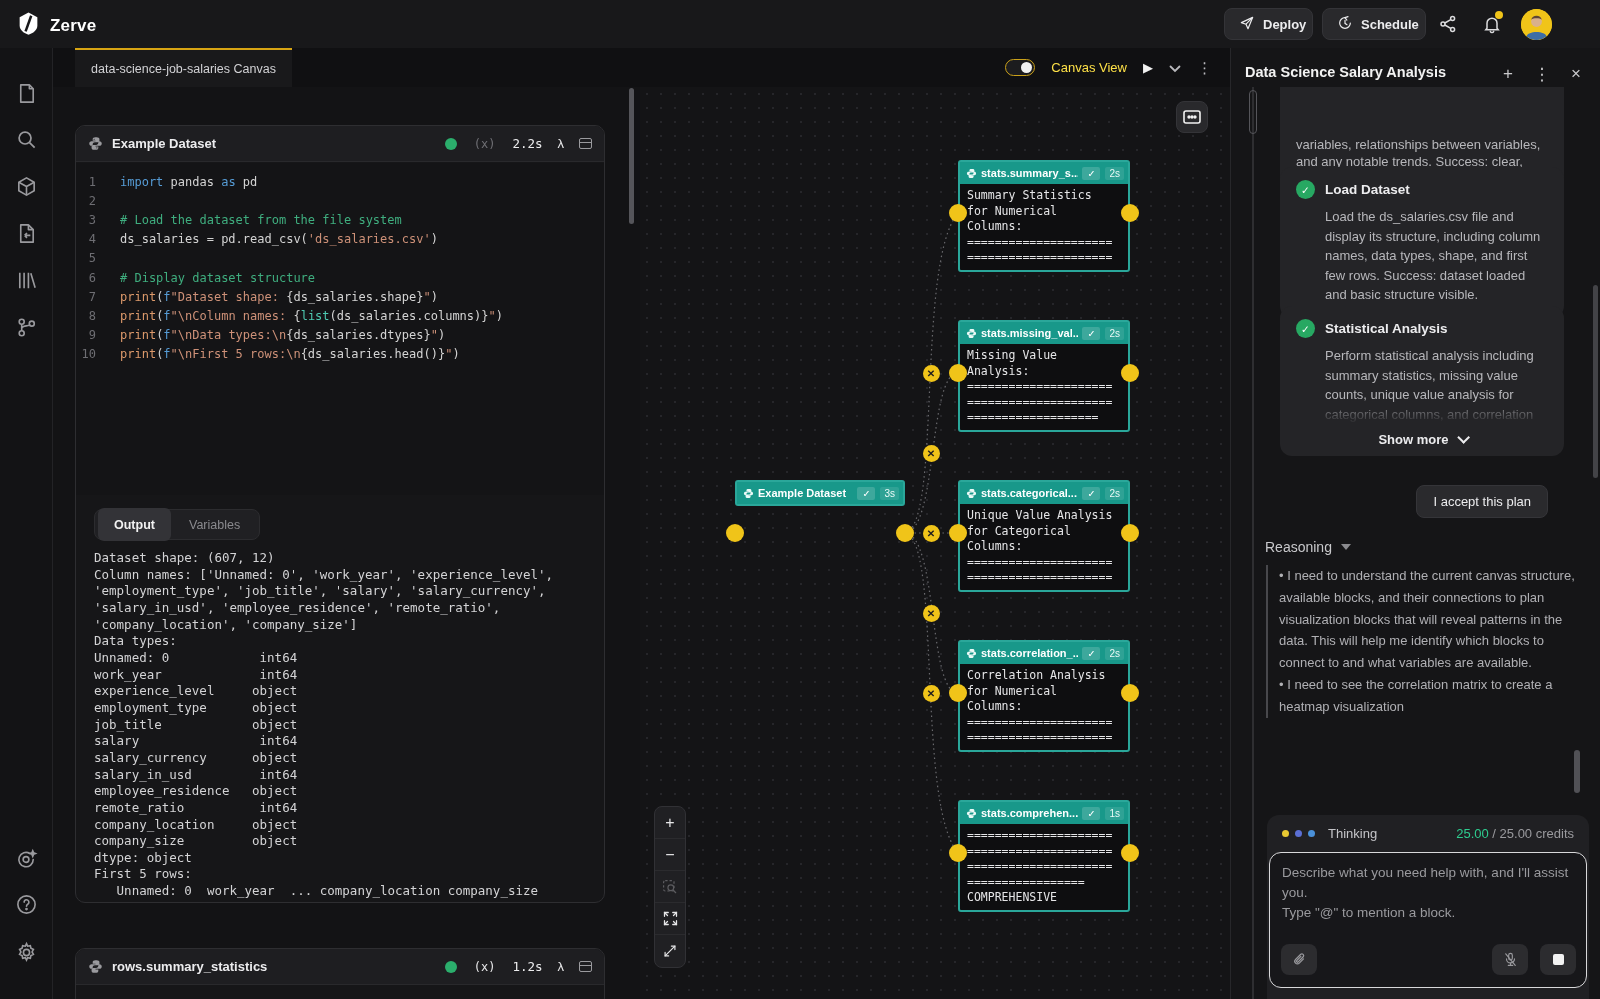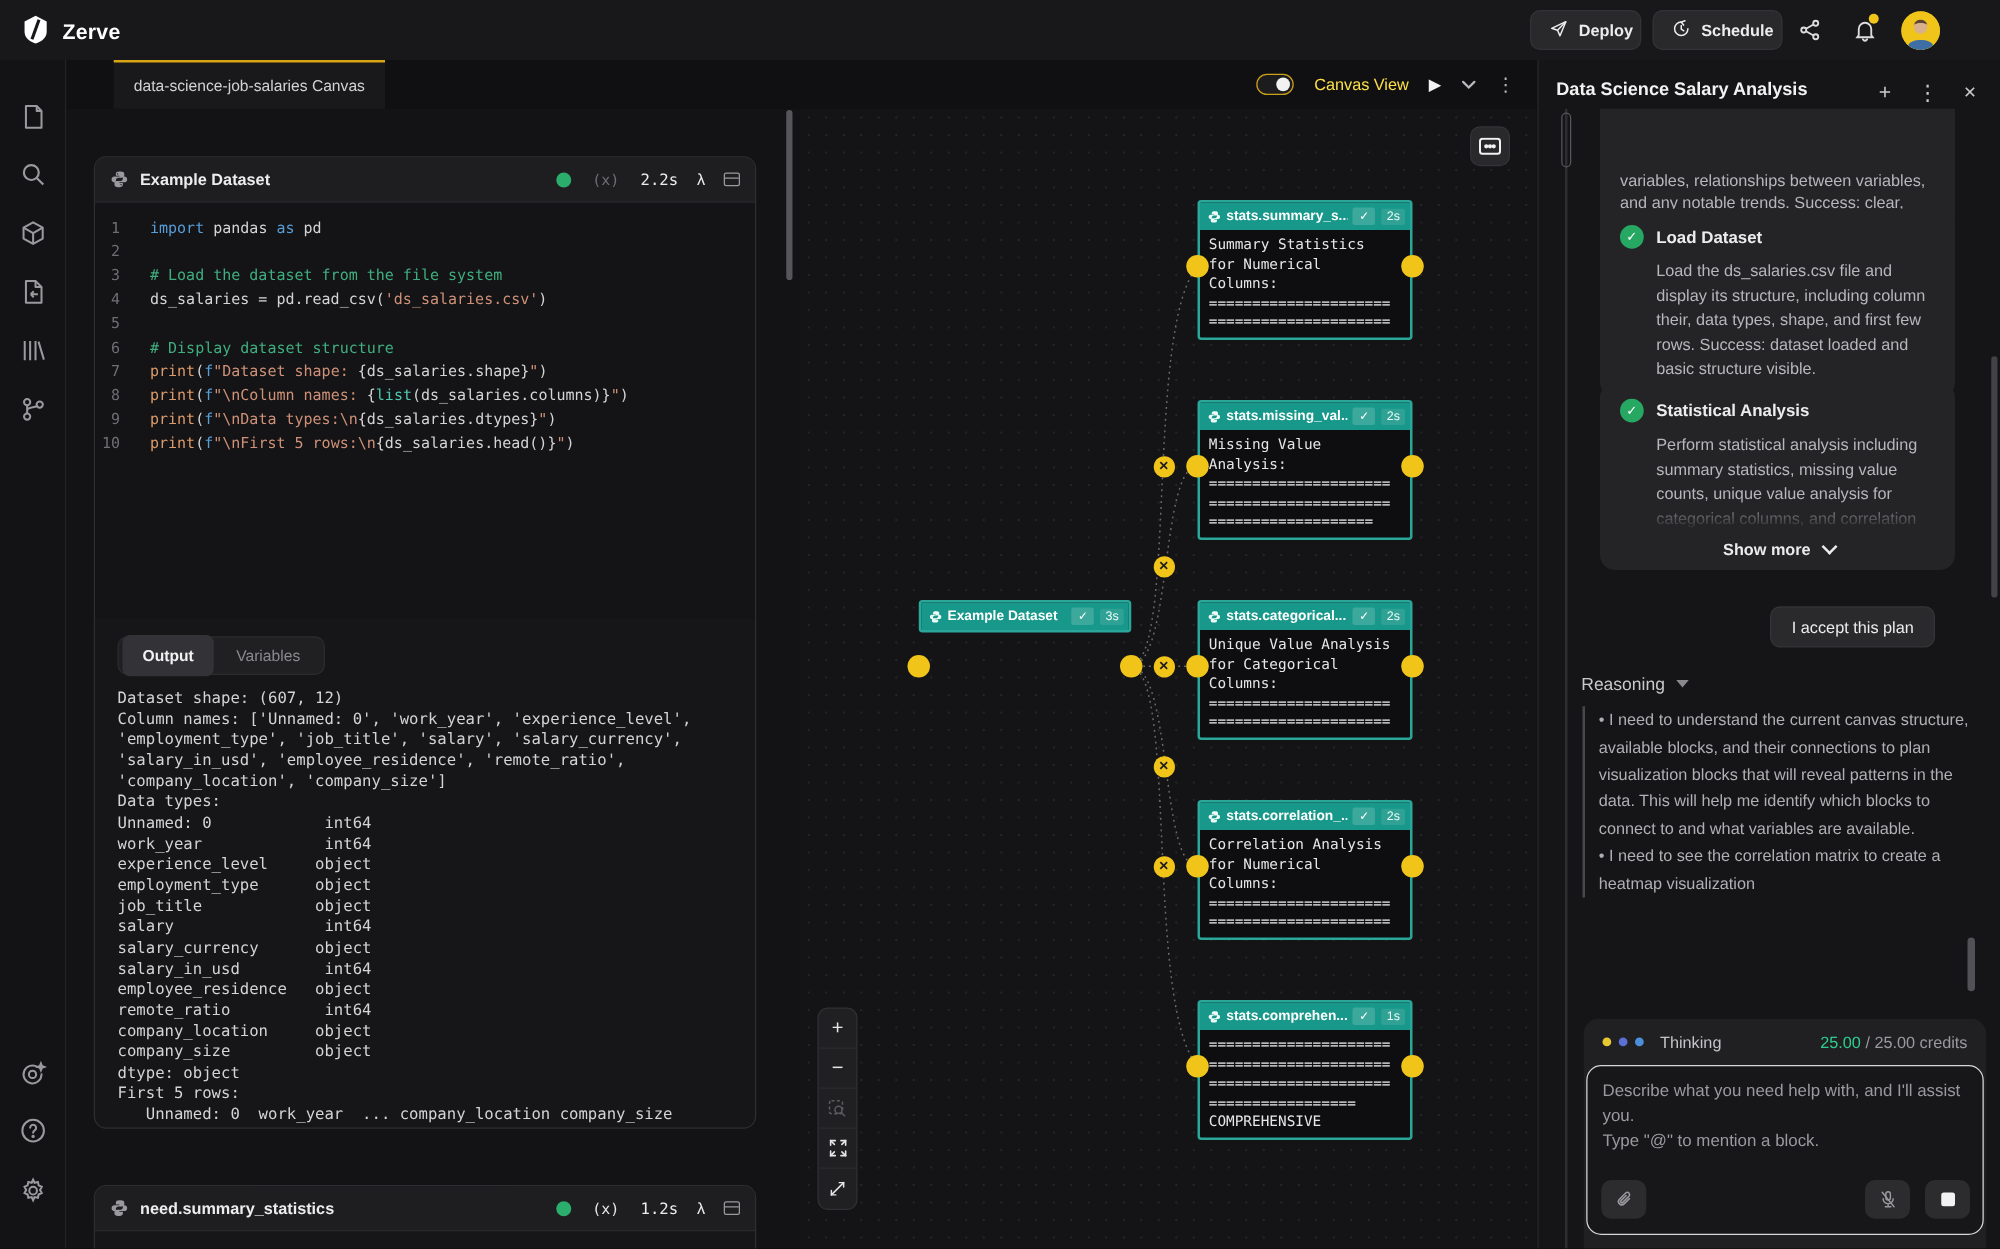--- a/index.html
+++ b/index.html
@@ -22,21 +22,21 @@
   #bell-badge { position:absolute; right:1px; top:-1px; width:8px; height:8px; border-radius:50%; background:#f0c419; }
   #avatar { position:absolute; left:1521px; top:9px; width:31px; height:31px; border-radius:50%; background:#f0c419; overflow:hidden; cursor:pointer; }
 
   
   #sidebar { position:absolute; left:0; top:48px; width:53px; height:951px; background:#131315; border-right:1px solid #232326; z-index:20; }
   .sb-icon { position:absolute; left:15px; width:23px; height:23px; color:#9a9a9e; cursor:pointer; }
   .sb-icon svg { width:23px; height:23px; }
 
   
   #tabstrip { position:absolute; left:53px; top:48px; width:1177px; height:39px; background:#101012; z-index:10; }
-  #canvas-tab { position:absolute; left:38px; top:0; width:217px; height:39px; background:#19191b; border-top:2px solid #d7a413;
+  #canvas-tab { position:absolute; left:22px; top:0; width:217px; height:39px; background:#19191b; border-top:2px solid #d7a413;
                 display:flex; align-items:center; justify-content:center; font-size:12.5px; color:#d2d2d5; cursor:pointer; }
   #view-controls { position:absolute; right:18px; top:0; height:39px; display:flex; align-items:center; gap:16px; }
   #canvas-toggle { width:30px; height:17px; border:1.5px solid #caa11a; border-radius:9px; background:#1c1c1e; position:relative; cursor:pointer; }
   #canvas-toggle .knob { position:absolute; right:2px; top:1.5px; width:11px; height:11px; border-radius:50%; background:#f2f2f2; }
   #view-label { font-size:13px; color:#fde047; }
   #run-btn { color:#f2f2f2; font-size:13px; cursor:pointer; }
   #view-chevron, #view-kebab { color:#b9b9bd; cursor:pointer; }
   #view-kebab { font-size:15px; letter-spacing:0; }
 
   
@@ -343,21 +343,21 @@
   </div>
 
   <div class="panel" id="editor2">
     <div class="panel-header">
       <span class="nh-icon" style="width:15px;height:15px;color:#9a9a9e">
         <svg viewBox="0 0 24 24" style="width:15px;height:15px" fill="currentColor">
             <path d="M11.8 2c-2.6 0-4.3 1.1-4.3 3v2.4h4.5v.9H5.6C3.6 8.3 2 9.8 2 12s1.6 3.7 3.6 3.7h1.9v-2.6c0-1.9 1.6-3.3 3.5-3.3h4.6c1.6 0 2.7-1.2 2.7-2.8V5c0-1.9-1.9-3-4.5-3Z"></path>
             <path d="M12.2 22c2.6 0 4.3-1.1 4.3-3v-2.4H12v-.9h6.4c2 0 3.6-1.5 3.6-3.7s-1.6-3.7-3.6-3.7h-1.9v2.6c0 1.9-1.6 3.3-3.5 3.3H8.4c-1.6 0-2.7 1.2-2.7 2.8V19c0 1.9 1.9 3 4.5 3Z"></path>
           </svg>
       </span>
-      <span class="panel-title">need.summary_statistics</span>
+      <span class="panel-title">rows.summary_statistics</span>
       <span class="ph-spacer"></span>
       <span class="status-dot"></span>
       <span class="fx bright" style="margin-left:8px">(x)</span>
       <span class="dur-label" style="margin-left:8px">1.2s</span>
       <span class="lambda" style="margin-left:6px">λ</span>
       <span class="split-icon" style="margin-left:6px"></span>
     </div>
   </div>
 
   <div id="editor-scrollbar"></div>
@@ -541,21 +541,21 @@
 
       <div class="plan-card" id="intro-card">
         <div class="pc-text">variables, relationships between variables, and any notable trends. Success: clear, informative charts generated.</div>
       </div>
 
       <div class="plan-card" id="card-load">
         <div class="pc-title-row">
           <span class="check-circle">✓</span>
           <span class="pc-title">Load Dataset</span>
         </div>
-        <div class="pc-body">Load the ds_salaries.csv file and display its structure, including column their, data types, shape, and first few rows. Success: dataset loaded and basic structure visible.</div>
+        <div class="pc-body">Load the ds_salaries.csv file and display its structure, including column names, data types, shape, and first few rows. Success: dataset loaded and basic structure visible.</div>
       </div>
 
       <div class="plan-card" id="card-stats">
         <div class="pc-title-row">
           <span class="check-circle">✓</span>
           <span class="pc-title">Statistical Analysis</span>
         </div>
         <div id="stats-body-wrap">
           <div class="pc-body">Perform statistical analysis including summary statistics, missing value counts, unique value analysis for categorical columns, and correlation analysis for numerical columns. Success:</div>
           <div id="stats-fade"></div>

